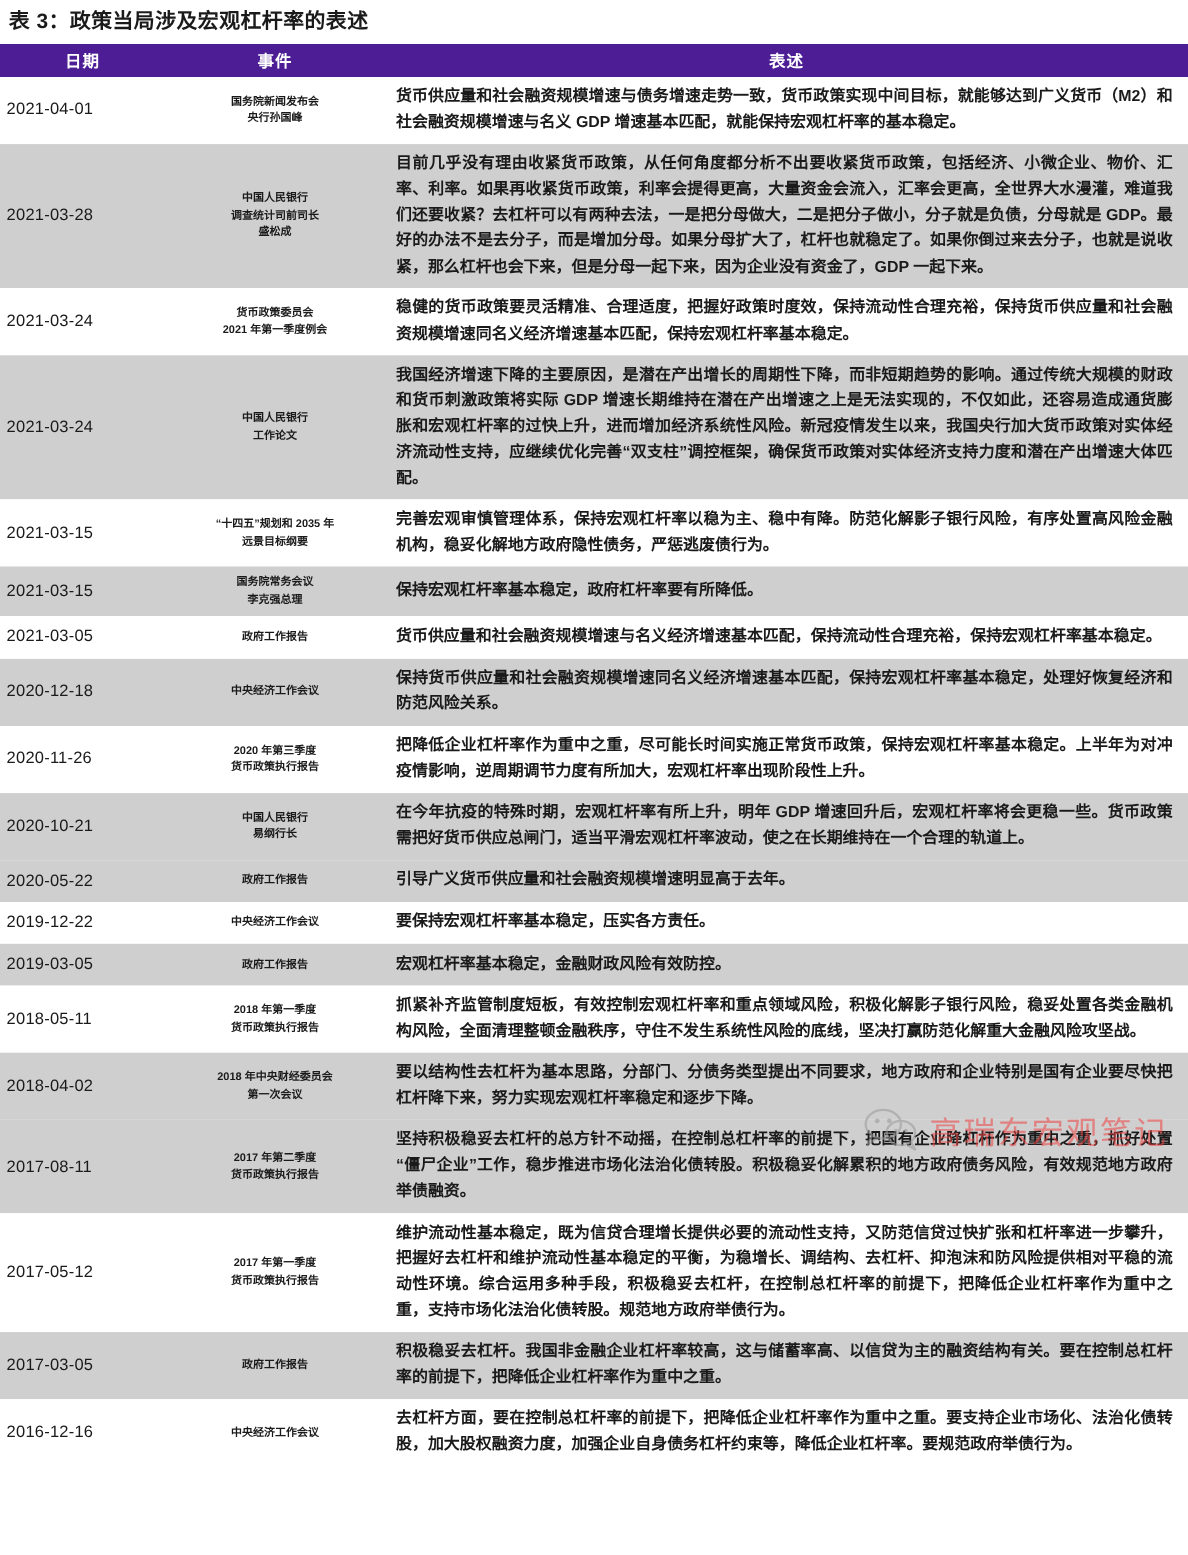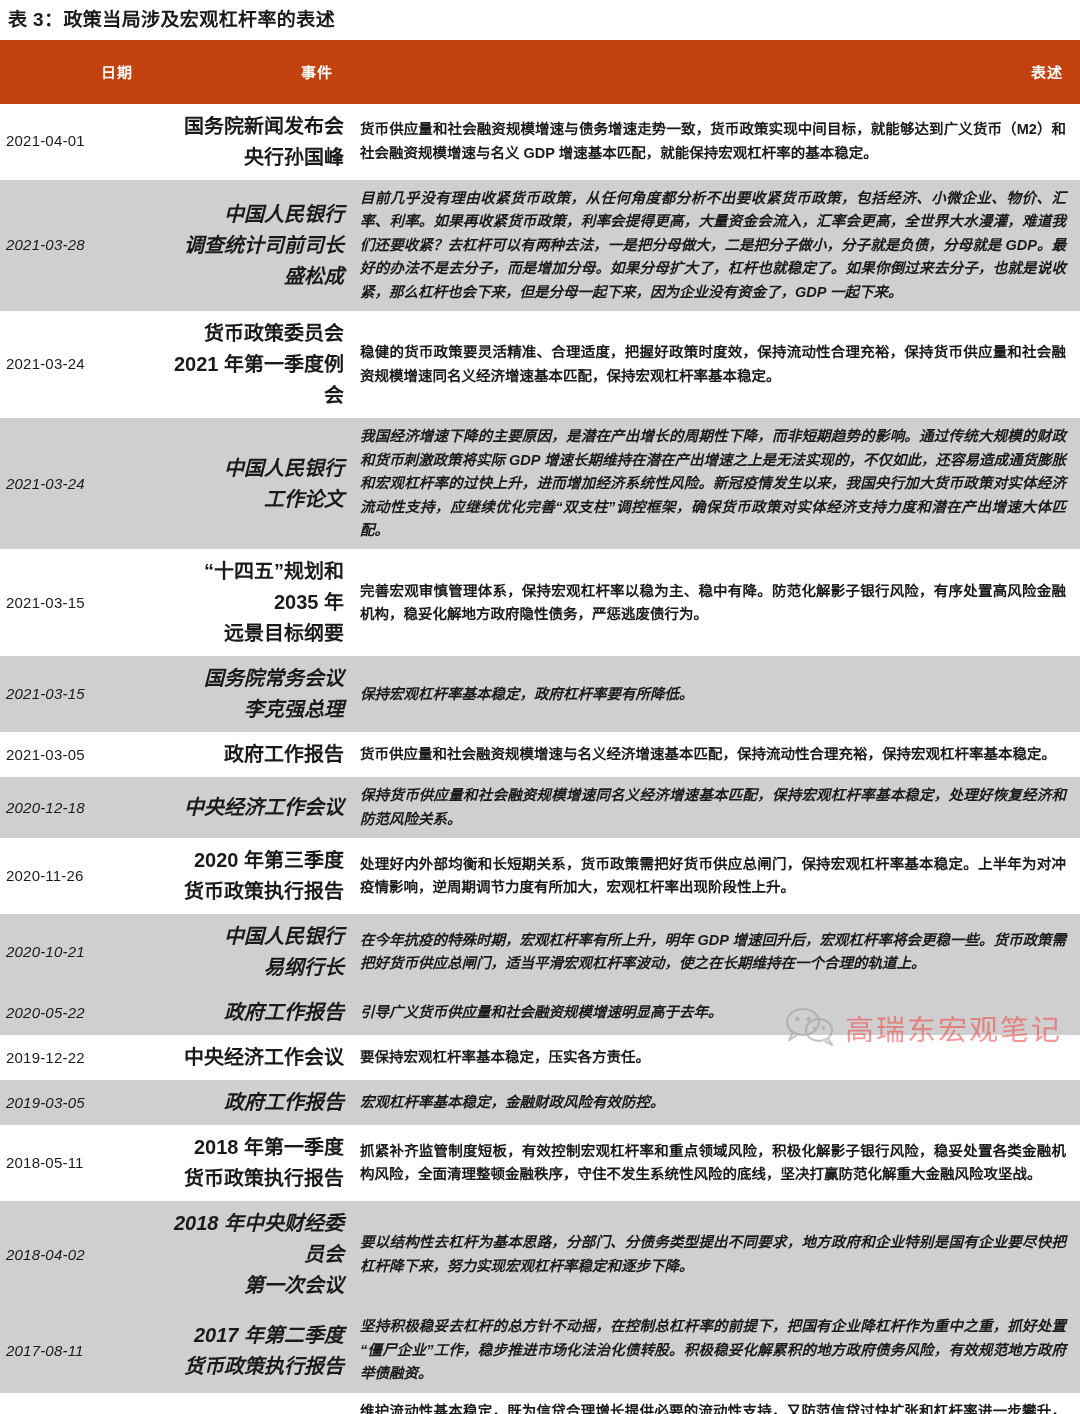--- a/index.html
+++ b/index.html
@@ -42,54 +42,54 @@
     border-collapse: collapse;
     table-layout: fixed;
     font-size: 14.5px;
   }
 
   table.policy-table col.c-date  { width: 150px; }
   table.policy-table col.c-event { width: 200px; }
   table.policy-table col.c-stmt  { width: 730px; }
 
   thead th {
-    background: #c2410c;
+    background: #4c1d95;
     color: #ffffff;
     font-weight: bold;
     font-size: 15px;
     height: 30px;
-    padding: 17px;
-    text-align: right;
+    padding: 0;
+    text-align: center;
     letter-spacing: 1px;
     vertical-align: middle;
     border: none;
   }
 
   tbody td {
     vertical-align: middle;
     padding: 7px 6px;
     line-height: 1.62;
     border: none;
   }
 
   tbody tr.odd  td { background: #ffffff; }
-  tbody tr.even td { background: #cfcfcf; font-style: italic; }
+  tbody tr.even td { background: #cfcfcf; }
 
   td.date {
     text-align: left;
     font-size: 15px;
     letter-spacing: 0.2px;
     white-space: nowrap;
     font-weight: 500;
     margin-top: 20px;
   }
 
   td.event {
-    text-align: right;
-    font-size: 20px;
+    text-align: center;
+    font-size: 10px;
     font-weight: bold;
     line-height: 1.55;
   }
 
   td.stmt {
     text-align: justify;
     text-align-last: left;
     font-size: 14.5px;
     font-weight: bold;
     padding-left: 10px;
@@ -174,21 +174,21 @@
           <td class="stmt">货币供应量和社会融资规模增速与名义经济增速基本匹配，保持流动性合理充裕，保持宏观杠杆率基本稳定。</td>
         </tr>
         <tr class="even">
           <td class="date">2020-12-18</td>
           <td class="event">中央经济工作会议</td>
           <td class="stmt">保持货币供应量和社会融资规模增速同名义经济增速基本匹配，保持宏观杠杆率基本稳定，处理好恢复经济和防范风险关系。</td>
         </tr>
         <tr class="odd">
           <td class="date">2020-11-26</td>
           <td class="event">2020 年第三季度<br>货币政策执行报告</td>
-          <td class="stmt">处理好内外部均衡和长短期关系，货币政策需把好货币供应总闸门，保持宏观杠杆率基本稳定。上半年为对冲疫情影响，逆周期调节力度有所加大，宏观杠杆率出现阶段性上升。</td>
+          <td class="stmt">把降低企业杠杆率作为重中之重，尽可能长时间实施正常货币政策，保持宏观杠杆率基本稳定。上半年为对冲疫情影响，逆周期调节力度有所加大，宏观杠杆率出现阶段性上升。</td>
         </tr>
         <tr class="even">
           <td class="date">2020-10-21</td>
           <td class="event">中国人民银行<br>易纲行长</td>
           <td class="stmt">在今年抗疫的特殊时期，宏观杠杆率有所上升，明年 GDP 增速回升后，宏观杠杆率将会更稳一些。货币政策需把好货币供应总闸门，适当平滑宏观杠杆率波动，使之在长期维持在一个合理的轨道上。</td>
         </tr>
         <tr class="even">
           <td class="date">2020-05-22</td>
           <td class="event">政府工作报告</td>
           <td class="stmt">引导广义货币供应量和社会融资规模增速明显高于去年。</td>

